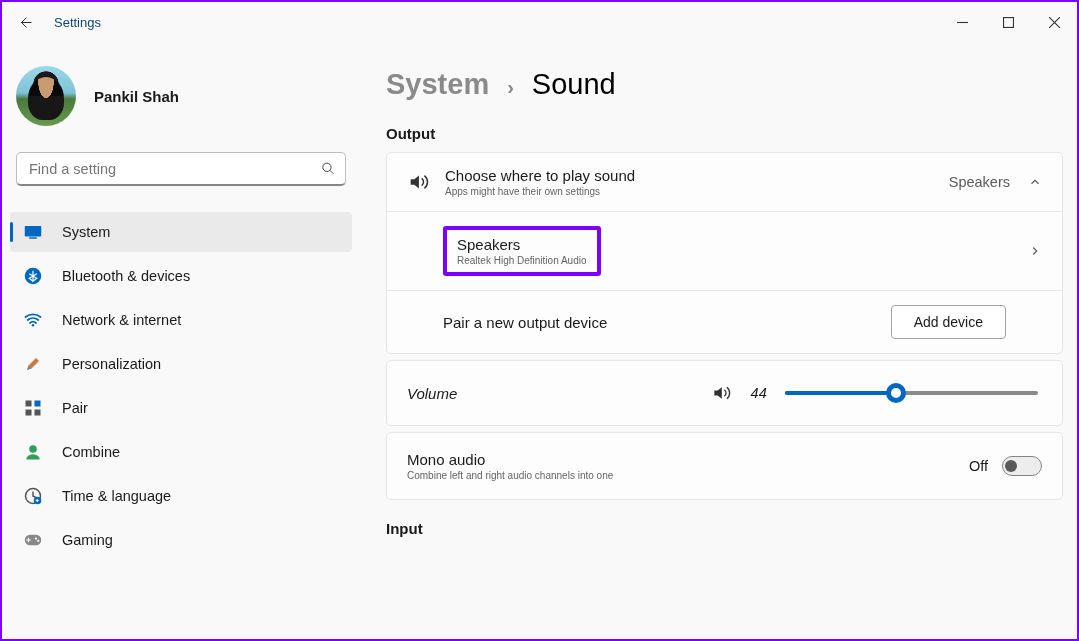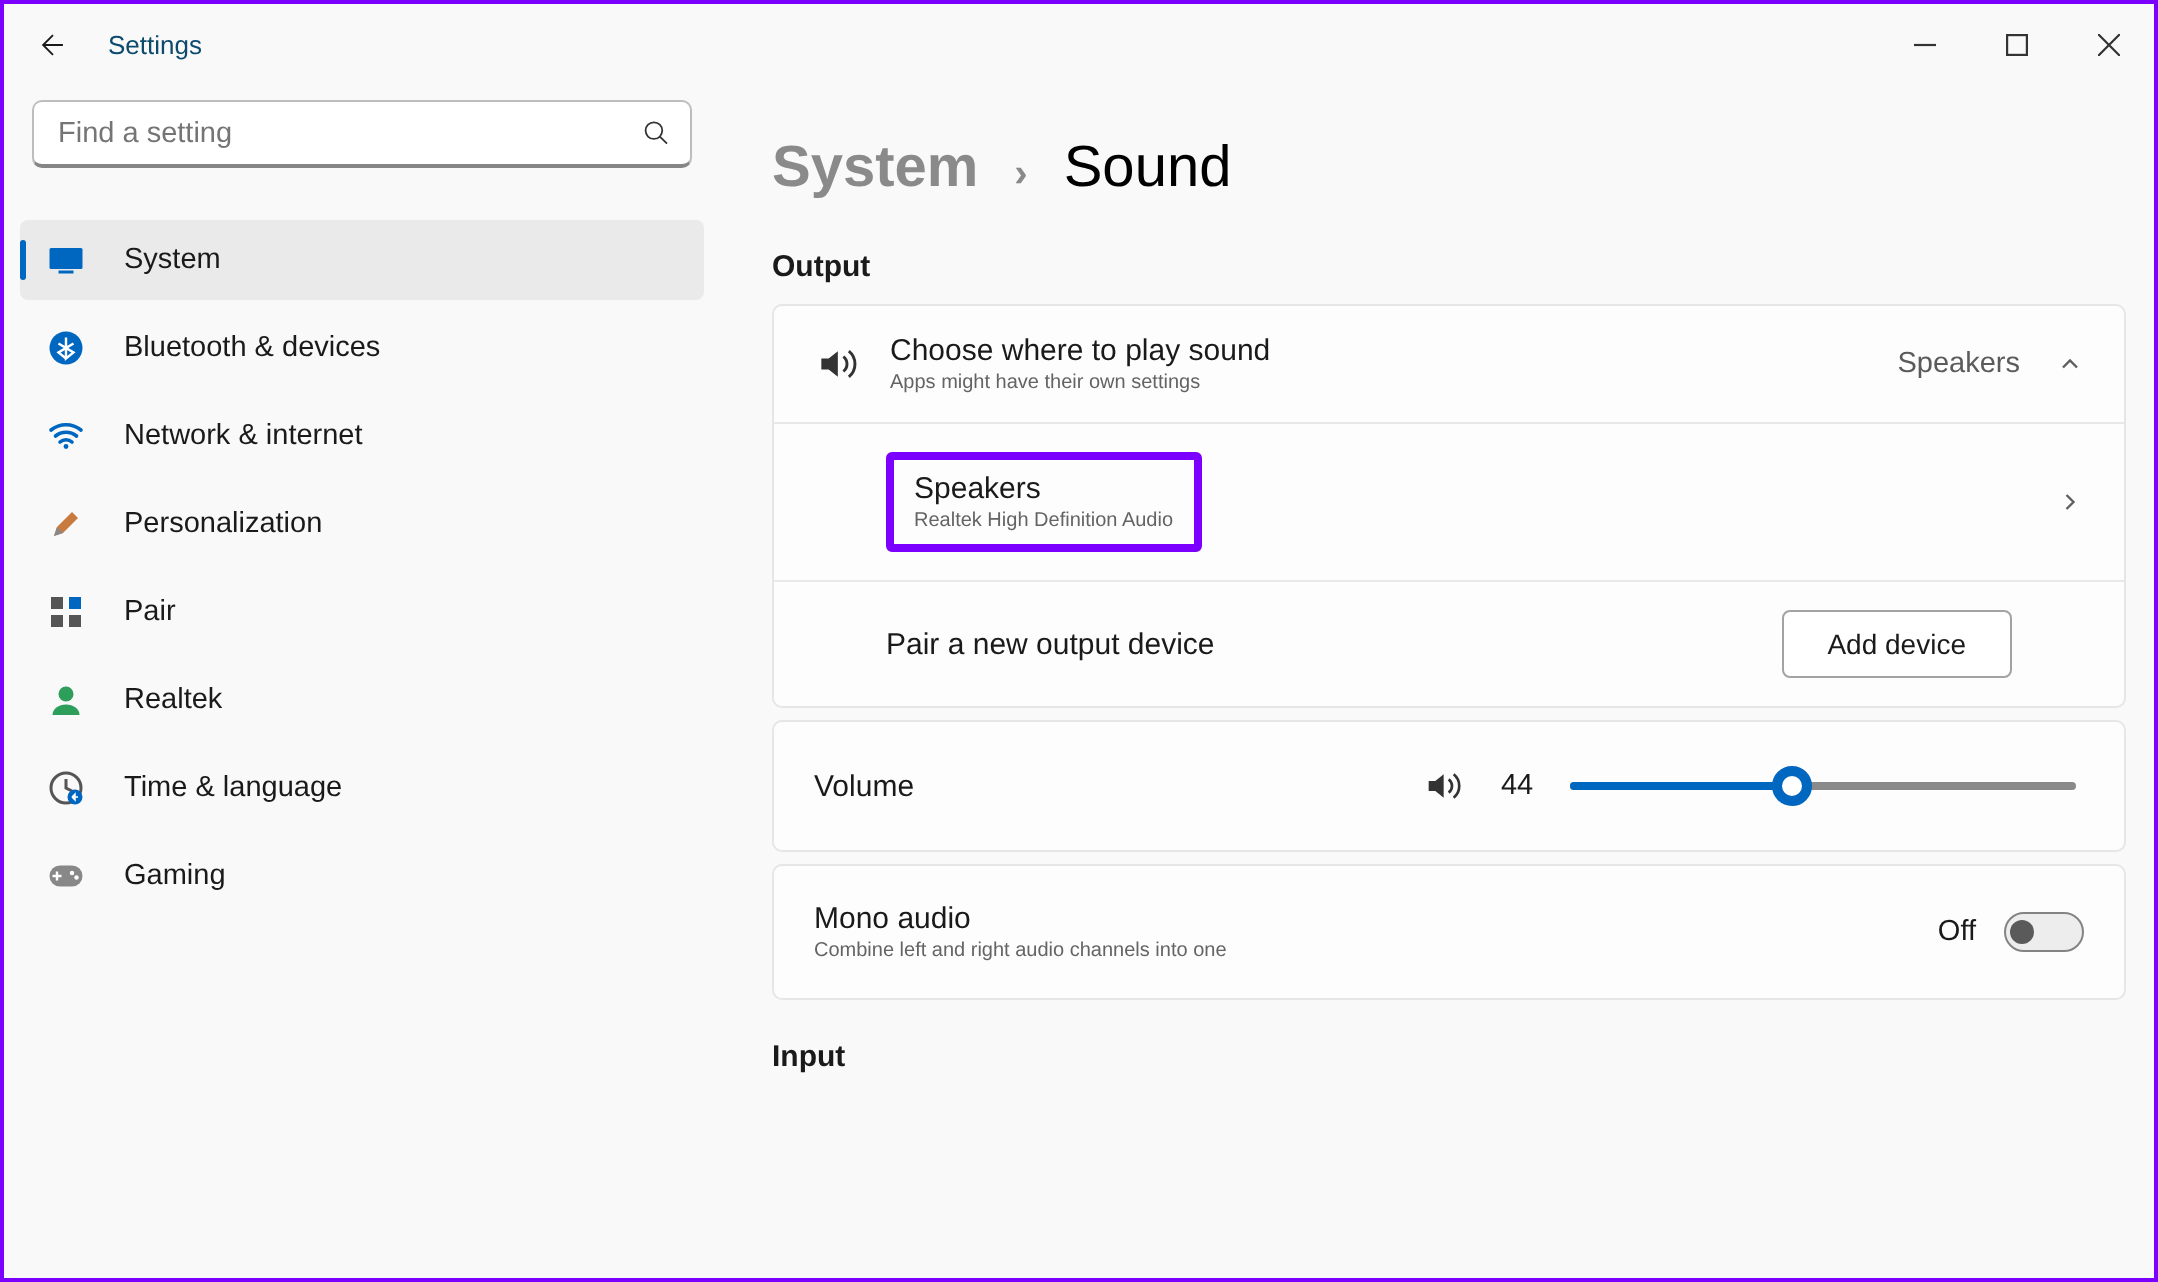--- a/index.html
+++ b/index.html
@@ -81,20 +81,24 @@
     <div class="win-btn">
         <svg width="11" height="11" viewBox="0 0 10 10">
           <path d="M0 0l10 10M10 0L0 10" stroke="#333" stroke-width="1"></path>
         </svg>
       </div>
   </div>
 </div>
 
 <div class="layout">
   <div class="sidebar">
+    <div class="profile">
+      <div class="avatar"></div>
+      <div class="profile-name">Pankil Shah</div>
+    </div>
     <div class="search">
       <input placeholder="Find a setting" style="">
       <svg width="15" height="15" viewBox="0 0 24 24" fill="none" stroke="#333" stroke-width="1.5">
           <circle cx="10" cy="10" r="7"></circle>
           <path d="M21 21l-6-6"></path>
         </svg>
     </div>
     <div class="nav">
       <div class="nav-item selected">
         <span class="nav-icon">
@@ -143,21 +147,21 @@
           </span>
         <span>Pair</span>
       </div>
       <div class="nav-item">
         <span class="nav-icon">
             <svg width="18" height="18" viewBox="0 0 24 24">
               <circle cx="12" cy="8" r="5" fill="#2e9e5b"></circle>
               <path d="M3 22a9 7 0 0 1 18 0z" fill="#2e9e5b"></path>
             </svg>
           </span>
-        <span>Realtek</span>
+        <span>Combine</span>
       </div>
       <div class="nav-item">
         <span class="nav-icon">
             <svg width="18" height="18" viewBox="0 0 24 24">
               <circle cx="12" cy="12" r="10" fill="none" stroke="#555" stroke-width="2"></circle>
               <path d="M12 6v6l4 2" stroke="#555" stroke-width="2" fill="none"></path>
               <circle cx="18" cy="18" r="5" fill="#0067c0"></circle>
               <path d="M16 18l2-2v4l-2-2m4 0h-4" stroke="#fff" stroke-width="1" fill="none"></path>
             </svg>
           </span>
@@ -225,21 +229,21 @@
       <div class="card-row border-t pad-indent">
         <div class="row-text">
           <div class="primary">Pair a new output device</div>
         </div>
         <div class="row-spacer"></div>
         <button class="btn">Add device</button>
       </div>
     </div>
 
     <div class="card">
-      <div class="card-row" style="padding-top:22px;padding-bottom:22px;">
+      <div class="card-row" style="padding-top:22px;padding-bottom:22px;font-style:italic;">
         <div class="row-text">
           <div class="primary">Volume</div>
         </div>
         <div class="row-spacer"></div>
         <span class="vol-icon">
           <svg width="20" height="20" viewBox="0 0 24 24" fill="none" stroke="#333" stroke-width="1.6">
               <path d="M4 9v6h4l5 4V5L8 9H4z" fill="#333" stroke="none"></path>
               <path d="M16 8a5 5 0 0 1 0 8M19 5a9 9 0 0 1 0 14"></path>
             </svg>
         </span>

